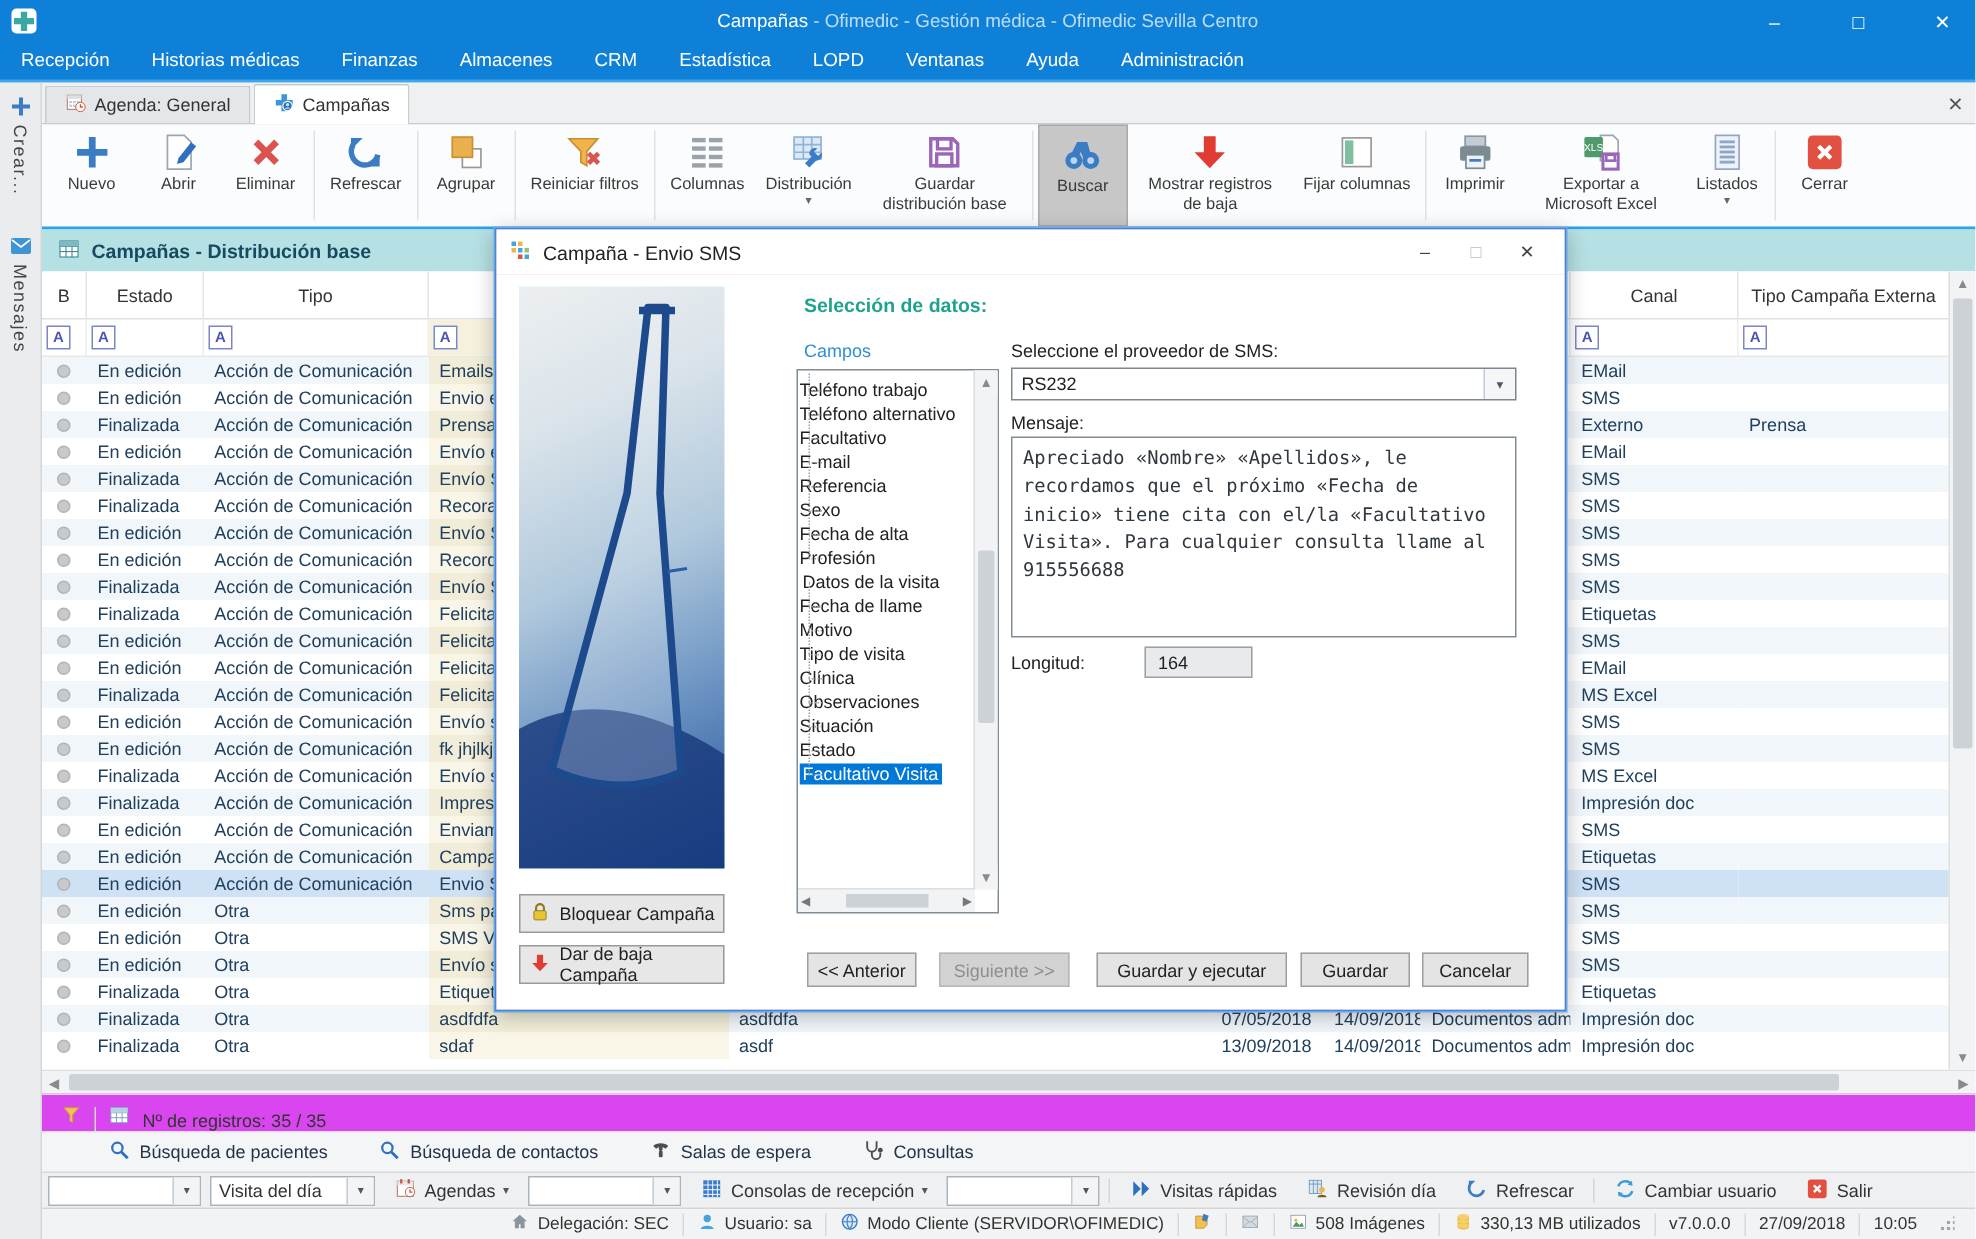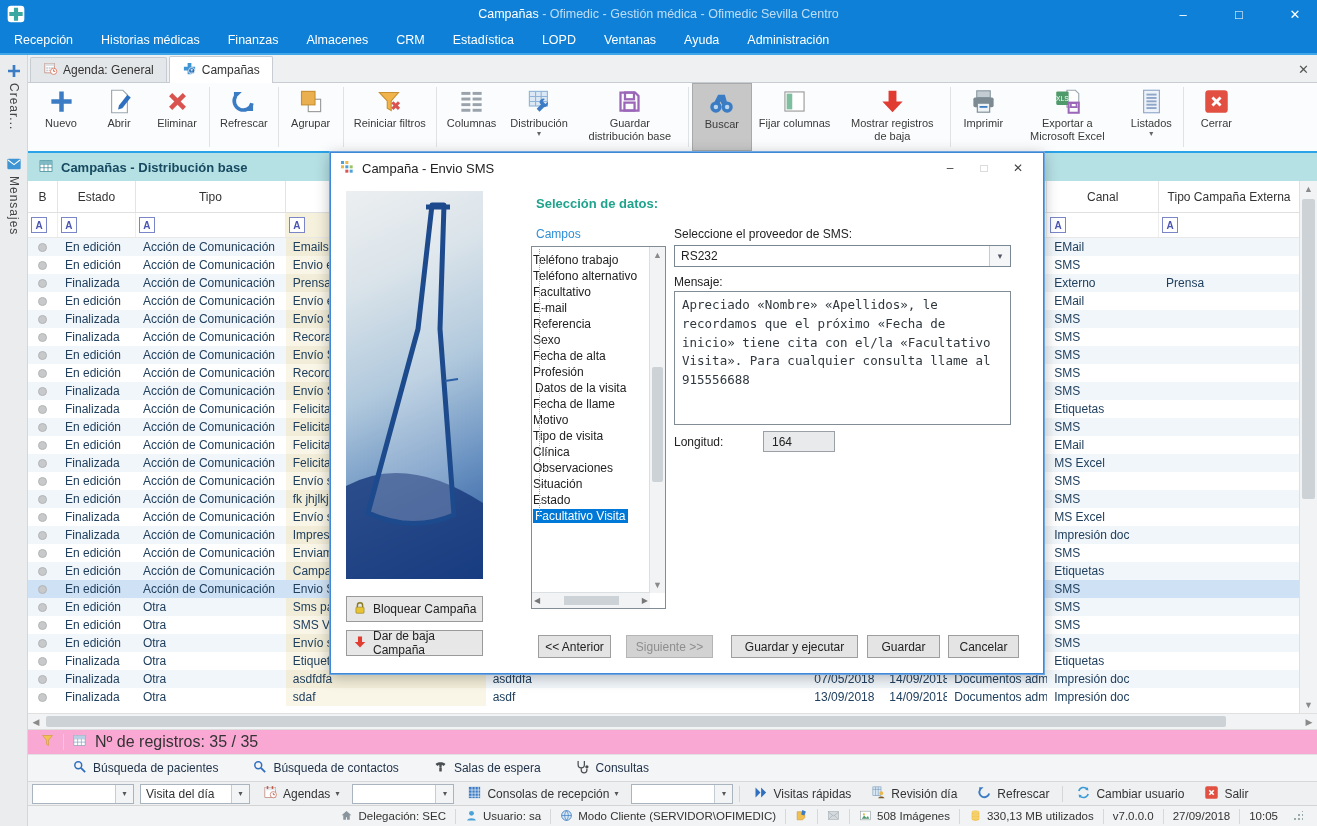--- a/index.html
+++ b/index.html
@@ -61,21 +61,21 @@
   .dot{width:7px;height:7px;border-radius:50%;background:#c7c9cb;border:1px solid #b2b4b6;}
 
   
   .vscroll{position:absolute;top:0;bottom:0;right:0;width:17px;background:#f1f3f5;border-left:1px solid #e0e0e0;}
   .sarrow{height:16px;display:flex;align-items:center;justify-content:center;font-size:9px;color:#8a8a8a;background:#f1f3f5;}
   .vthumb{position:absolute;left:2px;right:2px;background:#cdd2d7;border-radius:2px;}
   .hscroll{height:15px;background:#f1f3f5;border-top:1px solid #e0e0e0;display:flex;align-items:center;}
   .hthumb{height:11px;background:#cdd2d7;border-radius:2px;margin:0 2px;}
 
   
-  .countbar{height:24px;background:#f9a8d4;border-top:1px solid #dcdcdc;display:flex;align-items:center;gap:8px;padding-left:12px;font-size:16px;color:#333;}
+  .countbar{height:24px;background:#d946ef;border-top:1px solid #dcdcdc;display:flex;align-items:flex-end;gap:8px;padding-left:12px;font-size:12px;color:#333;}
   .countbar svg{width:15px;height:15px;}
   .vsep{width:1px;height:16px;background:#d6d6d6;}
 
   
   .quickbar{height:26px;background:#f4f5f6;border-top:1px solid #e0e0e0;display:flex;align-items:center;gap:34px;padding-left:44px;font-size:12px;color:#22344a;}
   .qitem{display:flex;align-items:center;gap:6px;}
   .qitem svg{width:15px;height:15px;}
 
   
   .ctrlbar{height:23px;background:#eef0f2;border-top:1px solid #d8d8d8;display:flex;align-items:center;gap:6px;padding-left:4px;font-size:12px;color:#333;}
@@ -292,30 +292,30 @@
                   <circle cx="7" cy="16" r="5"></circle>
                   <circle cx="17" cy="16" r="5"></circle>
                   <circle cx="7" cy="16" r="2" fill="#bcd6ee"></circle>
                   <circle cx="17" cy="16" r="2" fill="#bcd6ee"></circle>
                 </g>
               </svg></div>
             <div class="rlbl">Buscar</div>
           </div>
           <div class="rbtn">
             <div class="ric"><svg viewBox="0 0 24 24">
+                <path fill="#e03c31" d="M8.5 2.5h7V12h5.5L12 21.5 3 12h5.5z"></path>
+              </svg></div>
+            <div class="rlbl">Mostrar registros de baja</div>
+          </div>
+          <div class="rbtn">
+            <div class="ric"><svg viewBox="0 0 24 24">
                 <rect x="3.5" y="3.5" width="17" height="17" fill="#fff" stroke="#999"></rect>
                 <rect x="5" y="5" width="5" height="14" fill="#7fbf9f"></rect>
               </svg></div>
             <div class="rlbl">Fijar columnas</div>
-          </div>
-          <div class="rbtn">
-            <div class="ric"><svg viewBox="0 0 24 24">
-                <path fill="#e03c31" d="M8.5 2.5h7V12h5.5L12 21.5 3 12h5.5z"></path>
-              </svg></div>
-            <div class="rlbl">Mostrar registros de baja</div>
           </div>
           <div class="rsep"></div>
           <div class="rbtn">
             <div class="ric"><svg viewBox="0 0 24 24">
                 <rect x="6" y="2.5" width="12" height="6" fill="#c3ccd3" stroke="#8a98a2"></rect>
                 <rect x="3" y="8.5" width="18" height="8.5" rx="1.5" fill="#7c8a94"></rect>
                 <rect x="6.5" y="13.5" width="11" height="8" fill="#eef2f4" stroke="#7c8a94"></rect>
                 <rect x="8.5" y="16" width="7" height="1.6" fill="#3b7cc4"></rect>
               </svg></div>
             <div class="rlbl">Imprimir</div>

